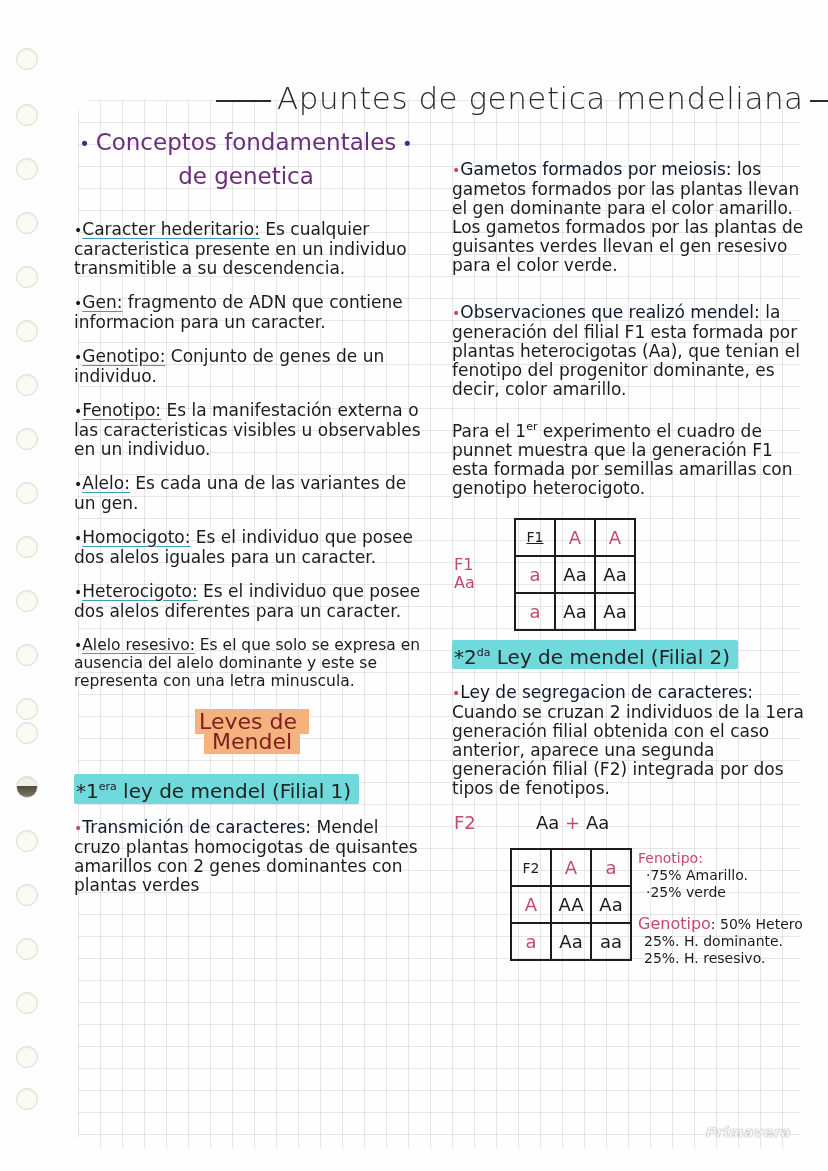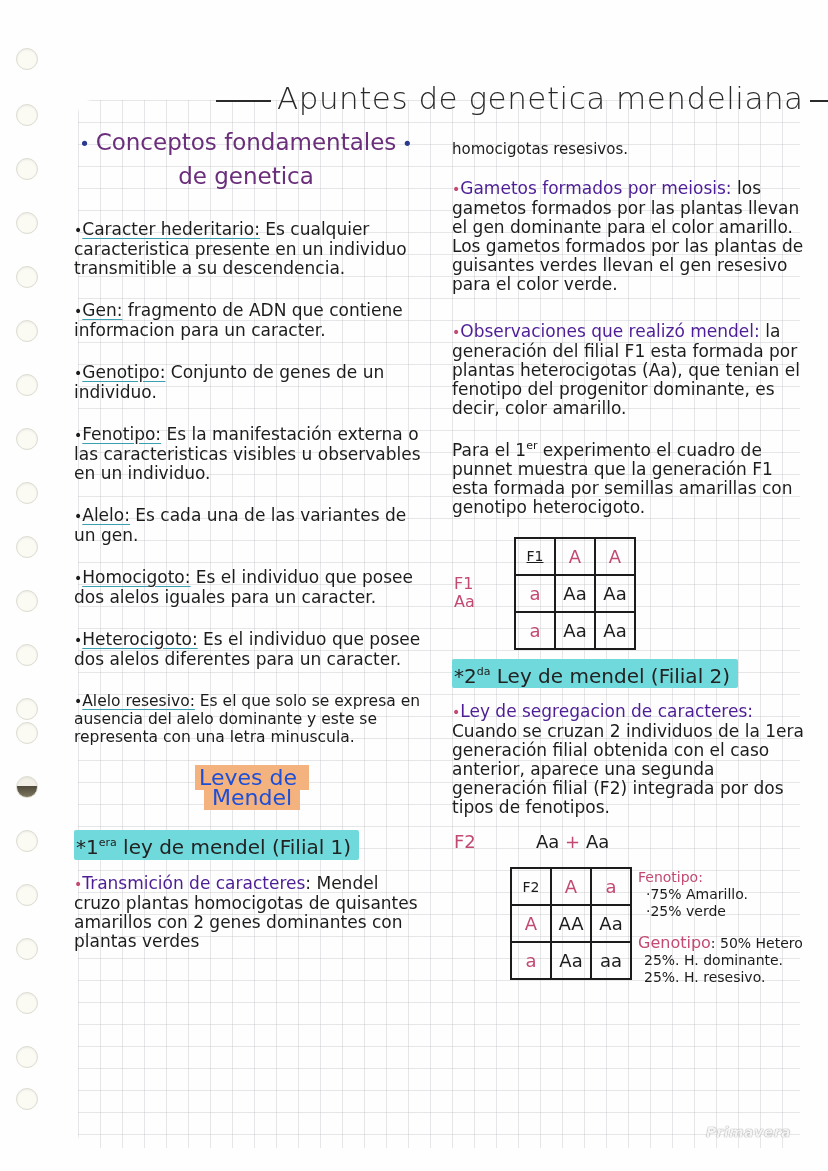--- a/index.html
+++ b/index.html
@@ -34,30 +34,30 @@
 
   .col { position: absolute; }
   .col-left { left: 74px; top: 126px; width: 356px; }
   .col-right { left: 452px; top: 140px; width: 360px; }
 
   .section-head {
     font-size: 23px; color: #6a2e7a; text-align: center; line-height: 32px; margin-left: -12px;
   }
   .section-head .dot { color: #2b3a8c; font-size: 18px; }
 
-  .item { font-size: 17px; line-height: 19px; margin-top: 23px; color: #1c1c1c; }
+  .item { font-size: 17px; line-height: 19px; margin-top: 15px; color: #1c1c1c; }
   .item .term { text-decoration: underline; text-decoration-color: #3a9fb0; text-underline-offset: 3px; }
   .item .bullet { font-size: 14px; }
-  .item .pink-term { color: #4c1d95; }
+  .item .pink-term { color: #0f172a; }
 
   .item-first { margin-top: 28px; }
 
   .leyes {
     margin: 22px auto 0; width: 150px; text-align: center; font-size: 22px; line-height: 20px;
-    position: relative; color: #1d4ed8;
+    position: relative; color: #7f1d1d;
   }
   .leyes .hl1 { background: #f3b27e; padding: 0 12px 0 4px; }
   .leyes .hl2 { background: #f3b27e; padding: 0 8px; }
 
   .law-head {
     margin-top: 22px; font-size: 20px; line-height: 26px; display: inline-block;
     background: #6fd9dc; padding: 0 8px 0 2px; color: #222; border-radius: 2px;
   }
   .law-head sup { font-size: 11px; }
 
@@ -143,21 +143,20 @@
       <span class="hl1">Leyes de</span><br>
       <span class="hl2">Mendel</span>
     </div>
 
     <div class="law-head"><span>*1</span><sup>era</sup><span> ley de mendel (Filial 1)</span></div>
 
     <div class="item" style="margin-top:14px"><span class="bullet red">•</span><span class="pink-term">Transmición de caracteres</span><span>: Mendel cruzo plantas homocigotas de quisantes amarillos con 2 genes dominantes con plantas verdes</span></div>
   </div>
 
   <div class="col col-right">
-    <div class="plain" style="font-size:15px;">homocigotas resesivos.</div>
 
     <div class="item" style="margin-top:20px"><span class="bullet red">•</span><span class="pink-term">Gametos formados por meiosis:</span><span> los gametos formados por las plantas llevan el gen dominante para el color amarillo. Los gametos formados por las plantas de guisantes verdes llevan el gen resesivo para el color verde.</span></div>
 
     <div class="item" style="margin-top:28px"><span class="bullet red">•</span><span class="pink-term">Observaciones que realizó mendel:</span><span> la generación del filial F1 esta formada por plantas heterocigotas (Aa), que tenian el fenotipo del progenitor dominante, es decir, color amarillo.</span></div>
 
     <div class="para"><span>Para el 1</span><sup style="font-size:11px">er</sup><span> experimento el cuadro de punnet muestra que la generación F1 esta formada por semillas amarillas con genotipo heterocigoto.</span></div>
 
     <div class="punnett-wrap">
       <div class="side-label">
         <span>F1</span><br>

